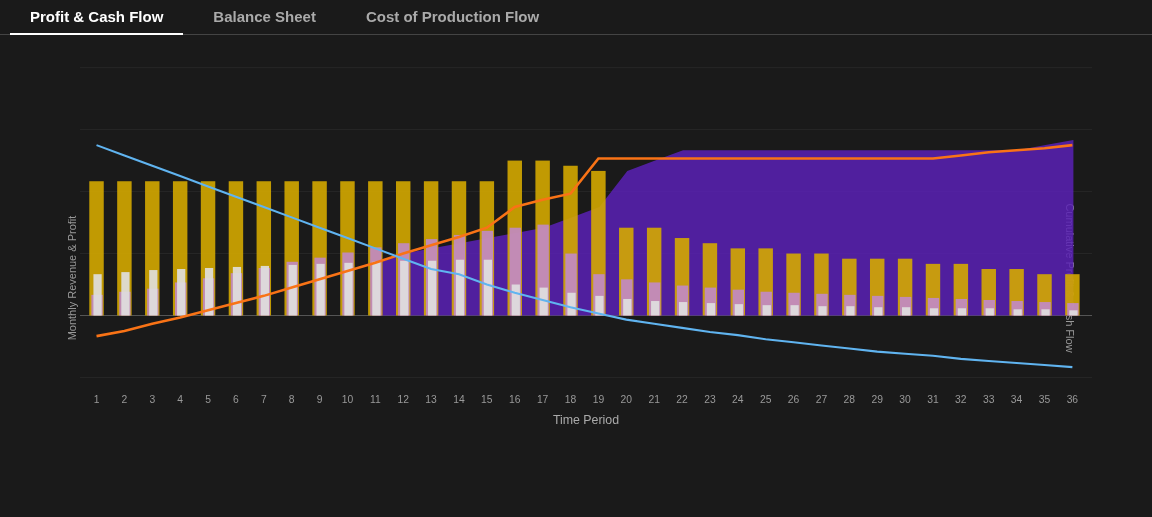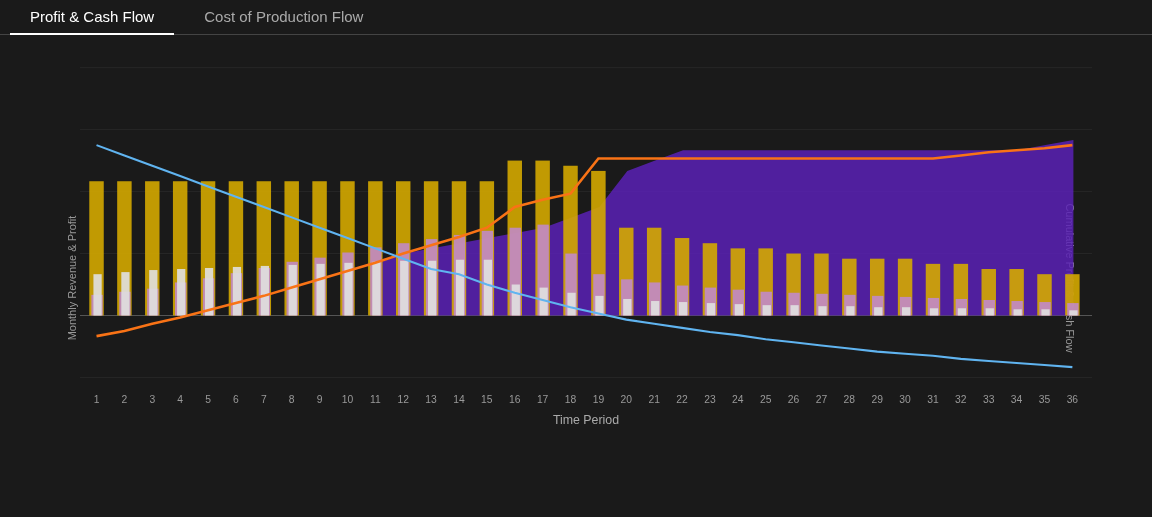--- a/index.html
+++ b/index.html
@@ -16,20 +16,21 @@
       height: 517px;
       display: flex;
       flex-direction: column;
     }
     .tabs {
       display: flex;
       border-bottom: 1px solid #444;
       padding: 0 10px;
       height: 47px;
       align-items: flex-end;
+      font-weight: bold;
     }
     .tab {
       padding: 8px 20px;
       font-size: 15px;
       color: #aaa;
       cursor: pointer;
       margin-right: 10px;
       border-bottom: 2px solid transparent;
       margin-bottom: -1px;
     }
@@ -51,20 +52,21 @@
       width: 100%;
       height: 100%;
     }
   </style>
 </head>
 <body>
 
 <div class="container">
   <div class="tabs">
     <div class="tab active">Profit &amp; Cash Flow</div>
+    <div class="tab">Balance Sheet</div>
     <div class="tab">Cost of Production Flow</div>
   </div>
 
   <div class="chart-area">
     <div style="position:absolute;left:10px;top:50%;transform:translateY(-50%) rotate(-90deg);white-space:nowrap;font-size:11px;color:#999;">Monthly Revenue &amp; Profit</div>
     <div style="position:absolute;right:8px;top:50%;transform:translateY(-50%) rotate(90deg);white-space:nowrap;font-size:11px;color:#999;">Cumulative Profit &amp; Cash Flow</div>
     <div class="chart-wrapper">
       <svg class="chart" viewBox="0 0 980 380">
 
         <line x1="0" y1="20" x2="980" y2="20" stroke="#333" stroke-width="0.5"></line>

